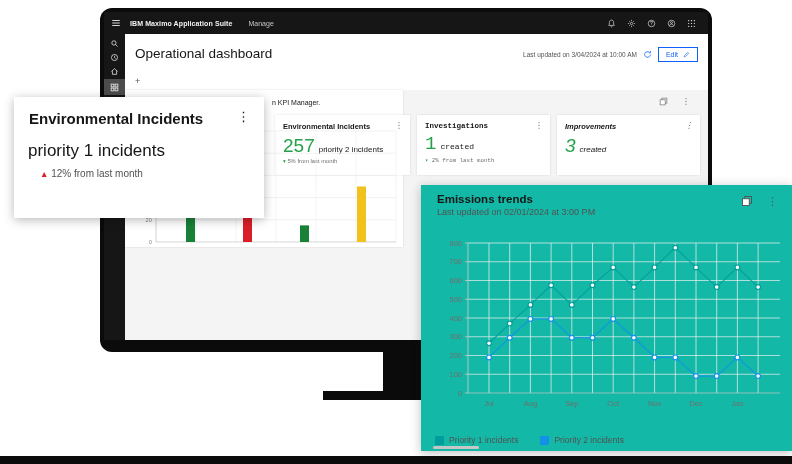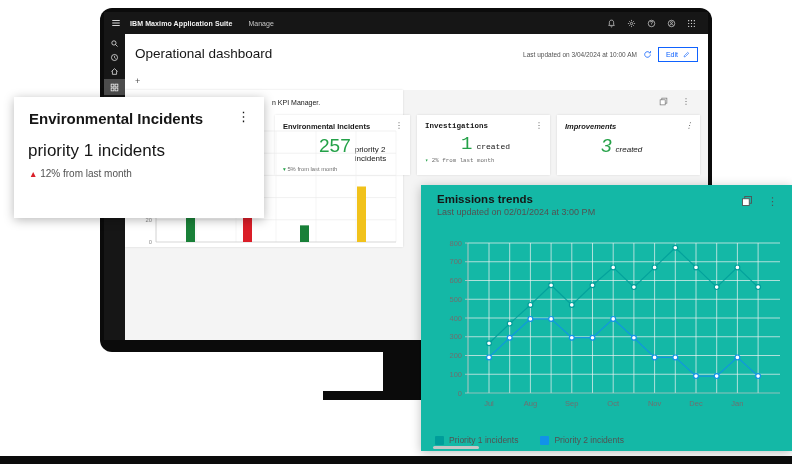--- a/index.html
+++ b/index.html
@@ -41,21 +41,21 @@
   #tab-add{font-size:9px;color:#525252;padding-bottom:4px;}
 
   
   #content{left:0;top:56px;width:583px;height:250px;background:#f4f4f4;}
   #note-frag{left:147px;top:9px;font-size:7px;color:#161616;}
 
   .kpi{position:absolute;top:25px;height:60px;background:#ffffff;box-shadow:0 0 2px rgba(0,0,0,.12);}
   .kpi-head{display:flex;justify-content:space-between;align-items:flex-start;padding:7px 7px 0 8px;}
   .kpi-title{font-size:7.5px;font-weight:bold;color:#161616;}
   .kebab-s{font-size:8px;color:#525252;line-height:1;cursor:pointer;}
-  .kpi-vrow{padding:5px 8px 0 8px;display:flex;align-items:baseline;gap:4px;margin-left:36px;}
+  .kpi-vrow{padding:5px 8px 0 8px;display:flex;align-items:baseline;gap:4px;}
   .kpi-num{font-size:19px;font-weight:300;color:#24a148;line-height:1;}
   .kpi-unit{font-size:8px;color:#161616;}
   .kpi-delta{padding:3px 8px 0 8px;font-size:5.8px;color:#6f6f6f;}
   .kpi-delta .arr{color:#24a148;font-size:5.5px;}
 
   
   #bar-card{left:22px;top:93px;width:278px;height:157px;background:#ffffff;box-shadow:0 0 2px rgba(0,0,0,.12);}
   #bar-card .card-icons{position:absolute;top:7px;right:18px;display:flex;gap:14px;align-items:center;}
   #bar-svg{position:absolute;left:0;top:0;}
 
@@ -66,21 +66,21 @@
 
   
   #popcard1{left:14px;top:97px;width:250px;height:121px;background:#ffffff;z-index:40;
             box-shadow:0 2px 10px rgba(0,0,0,.28);}
   #pc1-head{display:flex;justify-content:space-between;align-items:flex-start;padding:13px 14px 0 15px;}
   #pc1-title{font-size:15px;font-weight:bold;color:#161616;}
   #pc1-kebab{font-size:13px;color:#161616;line-height:1;cursor:pointer;}
   #pc1-vrow{padding:14px 0 0 14px;display:flex;align-items:baseline;gap:7px;}
   #pc1-num{font-size:39px;font-weight:300;color:#da1e28;line-height:.9;letter-spacing:-1px;}
   #pc1-unit{font-size:17px;color:#161616;}
-  #pc1-delta{padding:7px 0 0 15px;font-size:10px;color:#525252;}
+  #pc1-delta{padding:7px 0 0 15px;font-size:10px;color:#525252;margin-left:11px;}
   #pc1-delta .arr{color:#da1e28;font-size:8.5px;}
 
   
   #popcard2{left:421px;top:185px;width:371px;height:266px;background:#14b8a6;z-index:30;
             box-shadow:0 2px 10px rgba(0,0,0,.25);}
   #pc2-head{display:flex;justify-content:space-between;align-items:flex-start;padding:8px 14px 0 16px;}
   #pc2-title{font-size:11.5px;font-weight:bold;color:#161616;}
   #pc2-sub{font-size:9px;color:#525252;margin-top:2px;}
   #pc2-icons{display:flex;gap:14px;align-items:center;padding-top:2px;}
   #pc2-kebab{font-size:11px;color:#525252;line-height:1;cursor:pointer;}

